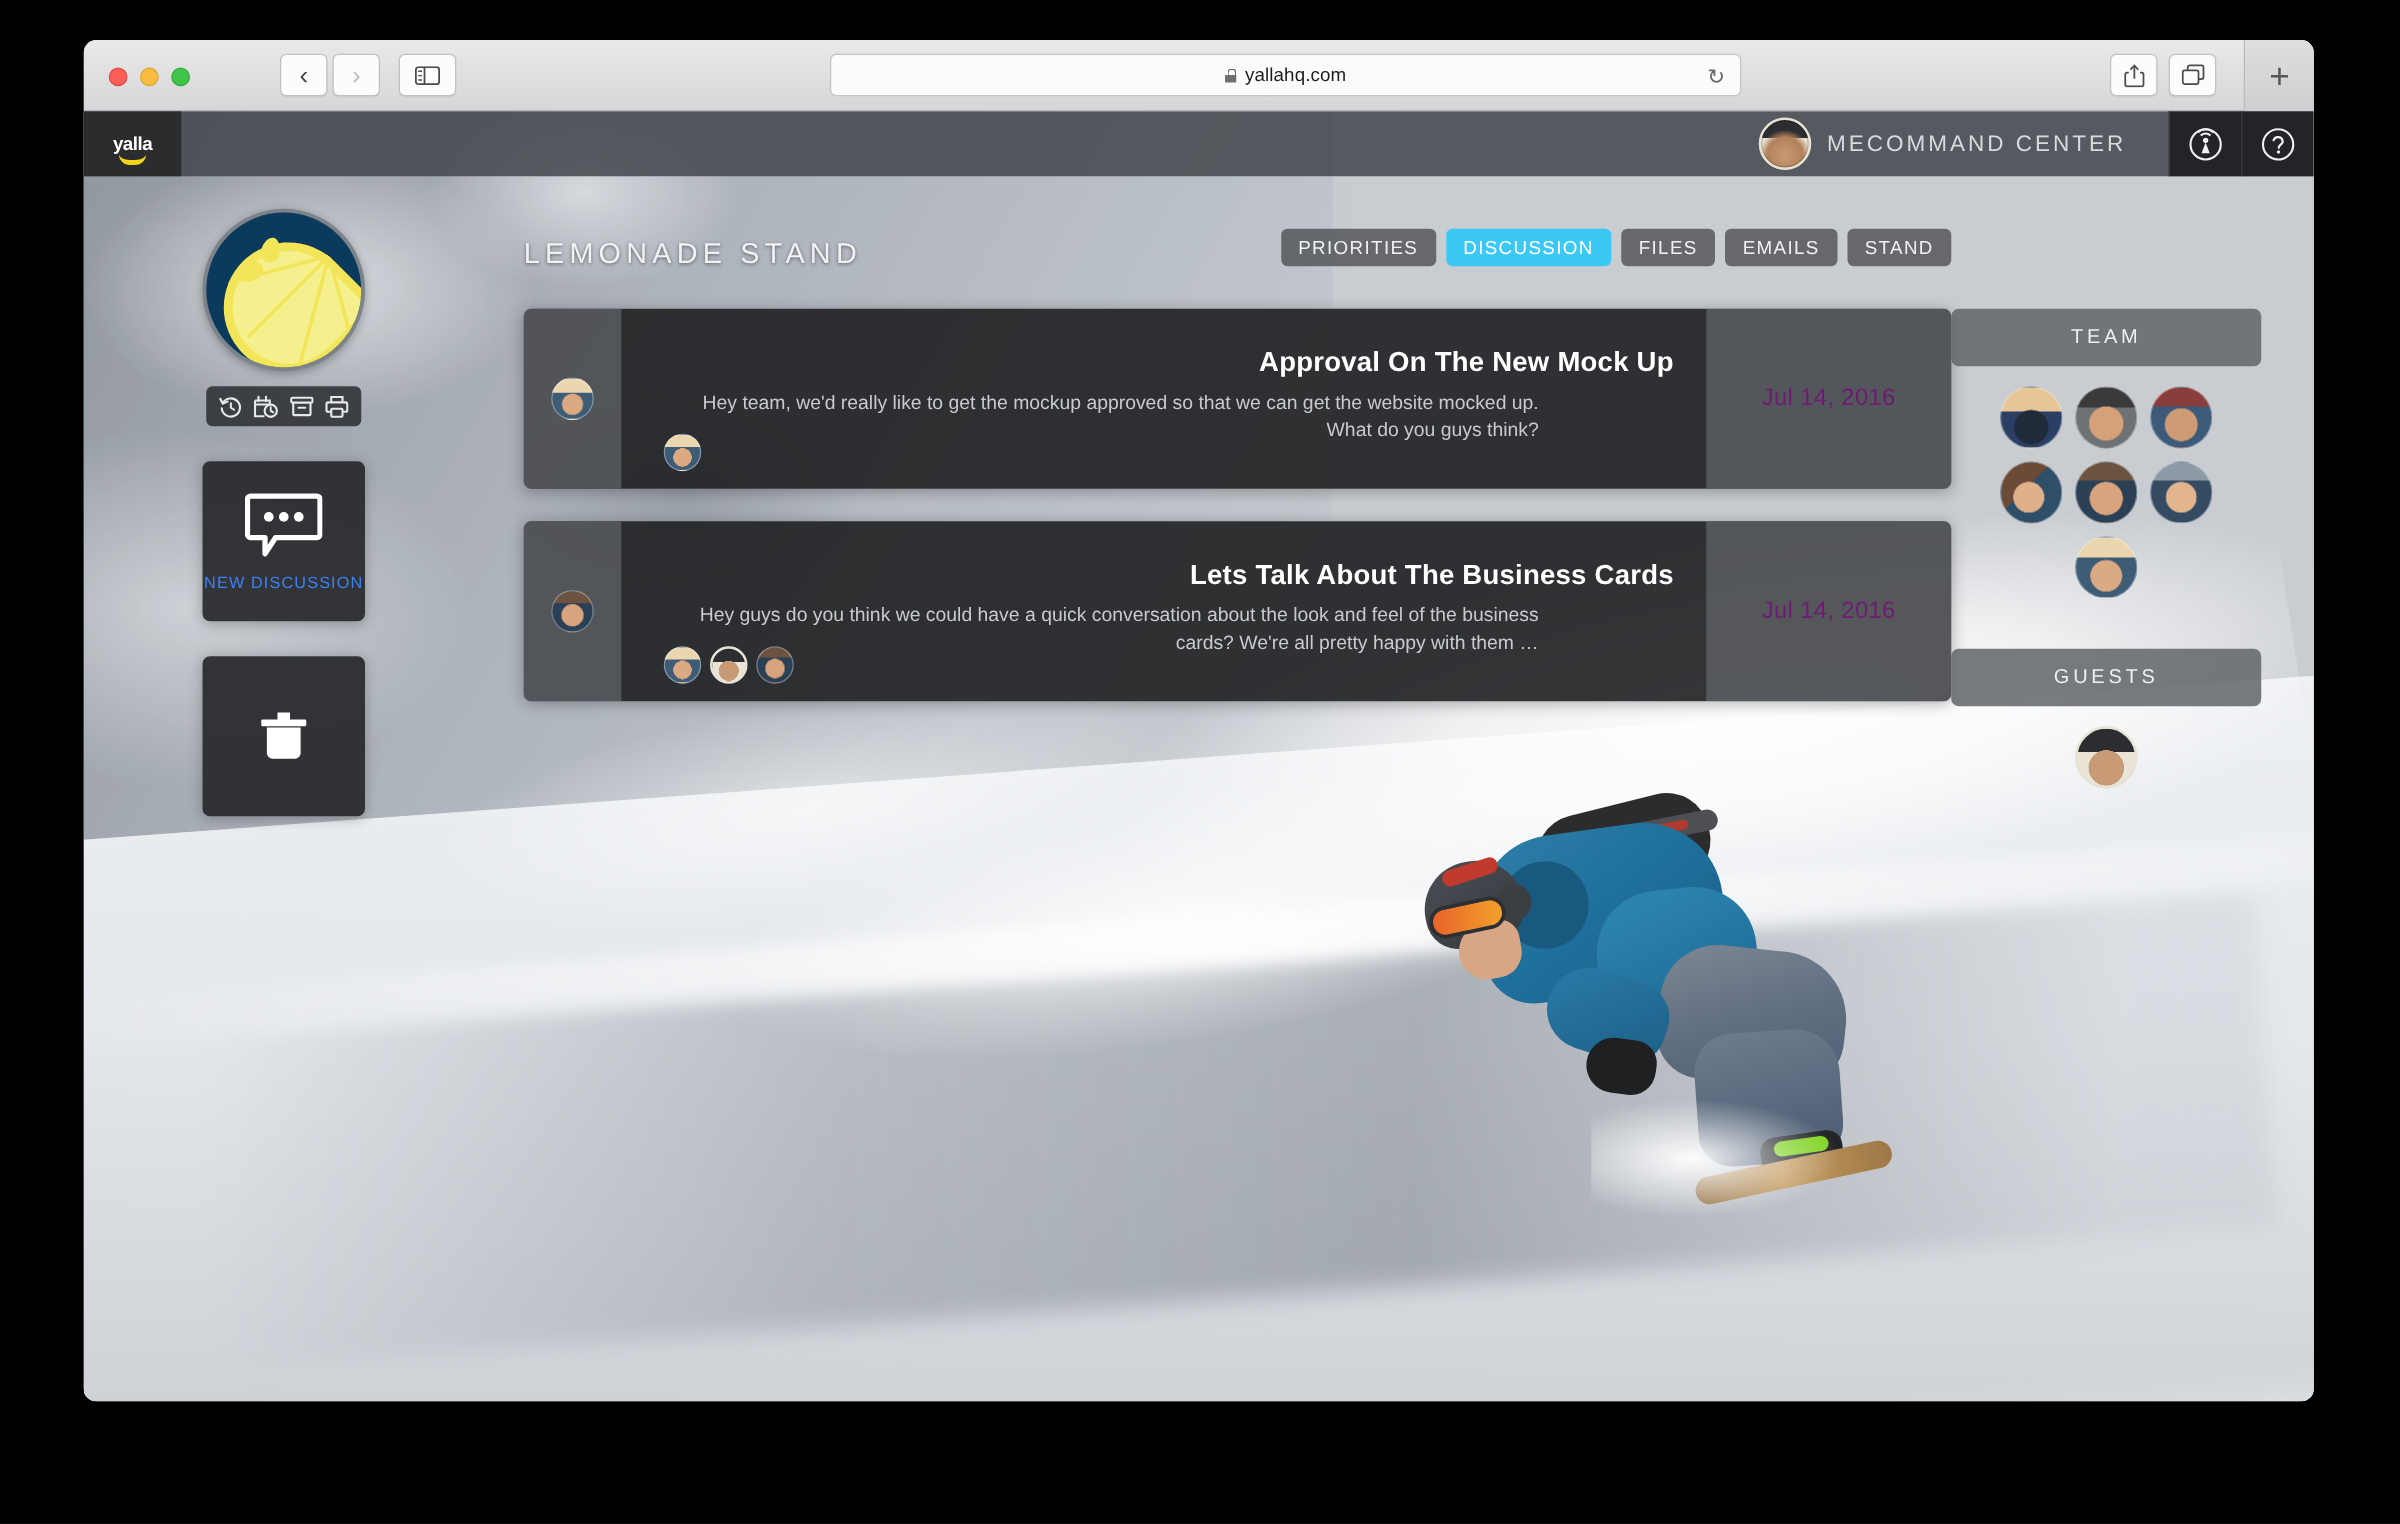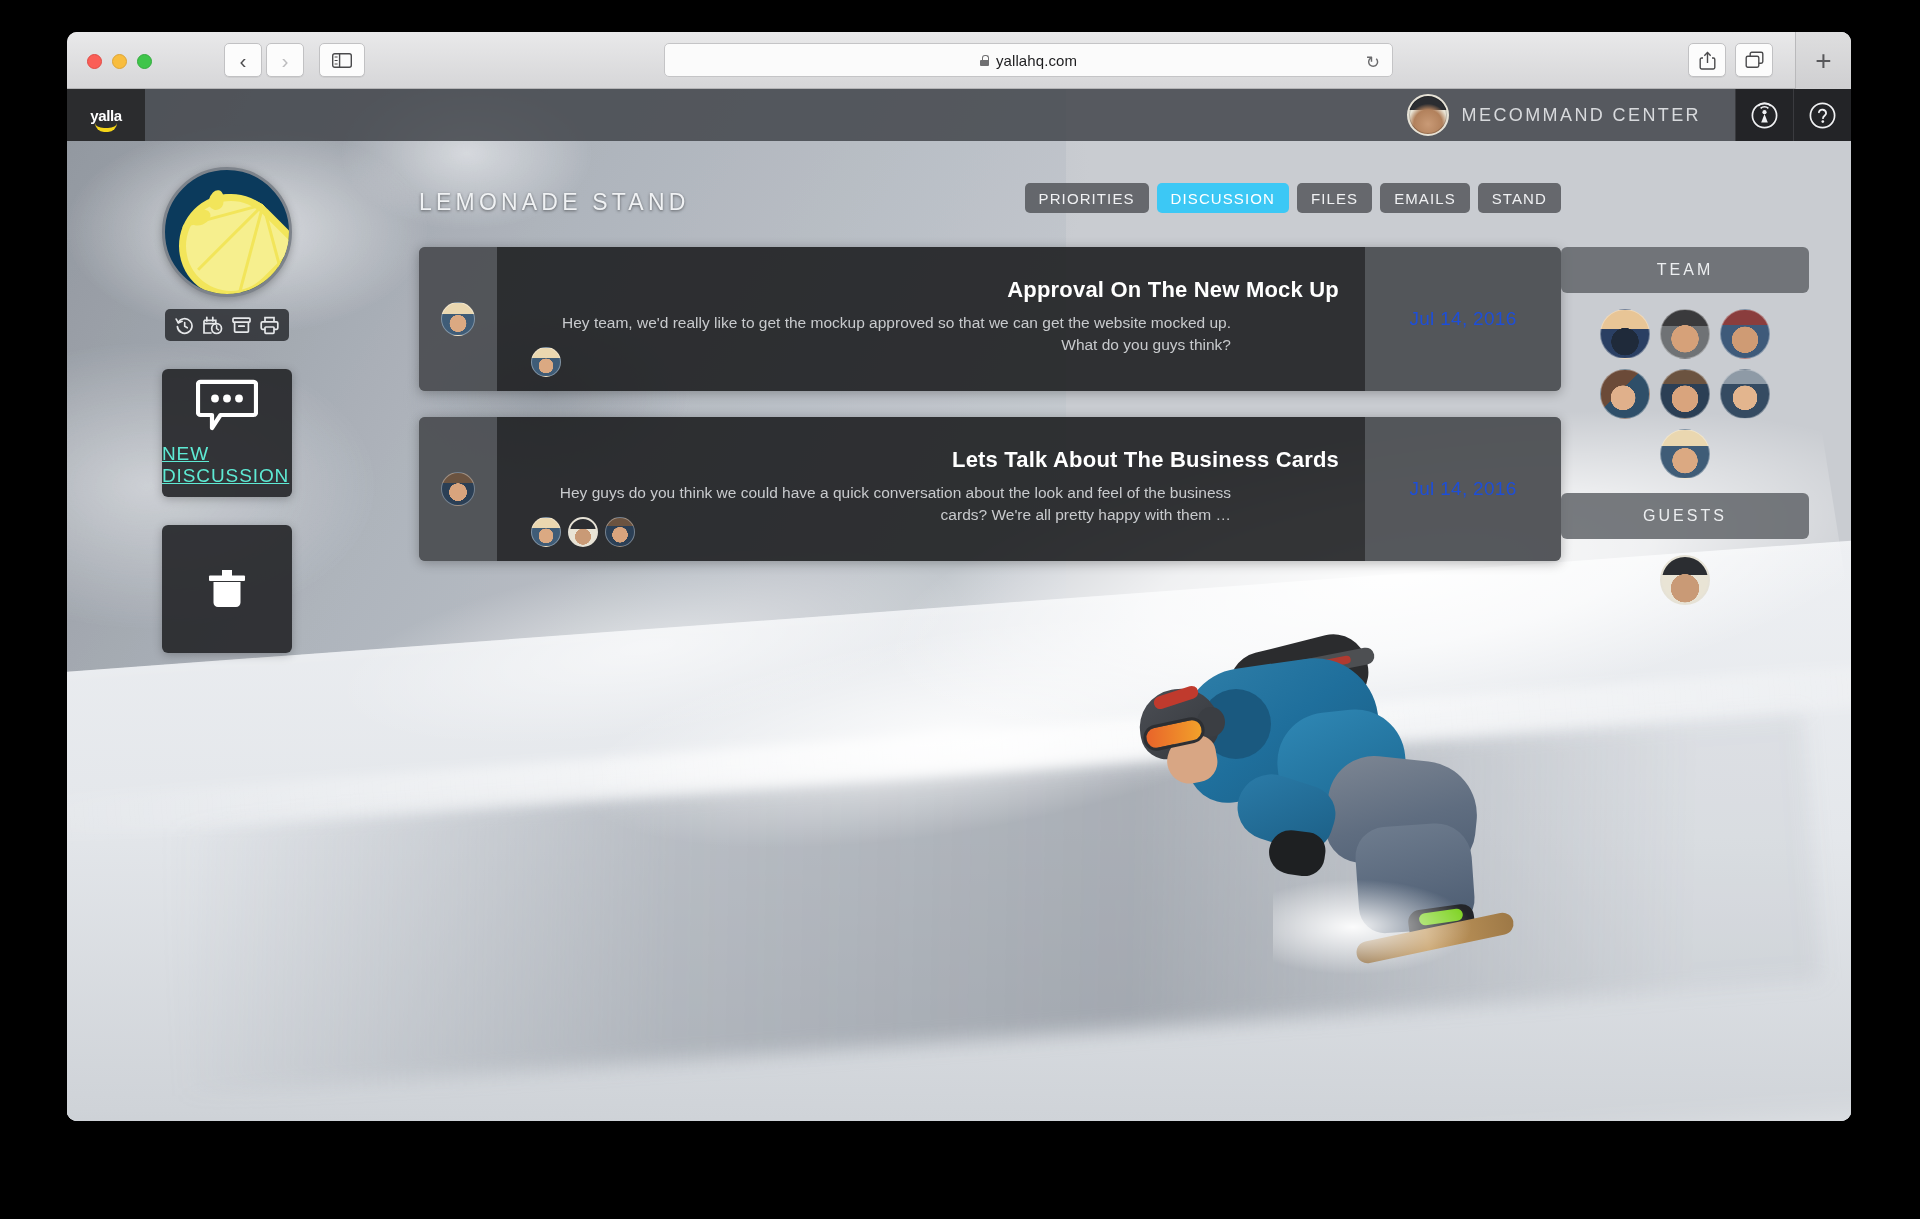--- a/index.html
+++ b/index.html
@@ -192,21 +192,21 @@
     display:flex;align-items:center;justify-content:space-around;padding:0 6px;
   }
   #iconrow svg{display:block;}
 
   .bigbtn{
     width:130px;height:128px;margin:28px auto 0;border-radius:6px;
     background:rgba(38,39,42,.92);
     display:flex;flex-direction:column;align-items:center;justify-content:center;gap:12px;
     box-shadow:0 2px 10px rgba(0,0,0,.25);
   }
-  .bigbtn .lbl{color:#5eead4;font-size:19px;letter-spacing:.9px;text-decoration:underline;}
+  .bigbtn .lbl{color:#3b82f6;font-size:13px;letter-spacing:.9px;}
   #trashbtn{height:128px;margin-top:28px;}
 
   
   #main{position:absolute;left:352px;top:100px;right:290px;}
   #projtitle{
     color:#f0f2f4;font-size:23px;letter-spacing:4.2px;font-weight:400;
     text-shadow:0 1px 3px rgba(0,0,0,.5);
     position:absolute;left:0;top:0;white-space:nowrap;
   }
   #tabs{position:absolute;right:0;top:-6px;display:flex;gap:8px;margin-left:34px;}
@@ -230,21 +230,21 @@
     width:78px;flex:0 0 78px;background:rgba(116,120,126,.52);
     display:flex;align-items:center;justify-content:center;
   }
   .card .body{flex:1;padding:30px 26px 0 34px;position:relative;text-align:right;}
   .card .title{color:#fff;font-size:22px;font-weight:700;letter-spacing:.2px;margin-bottom:9px;}
   .card .excerpt{color:#c8cacd;font-size:15.5px;line-height:1.42;max-width:700px;}
   .card .partic{position:absolute;left:34px;bottom:14px;display:flex;gap:7px;}
   .card .date-col{
     width:196px;flex:0 0 196px;background:rgba(116,120,126,.52);
     display:flex;align-items:center;justify-content:center;
-    color:#1d4ed8;font-size:19px;letter-spacing:.3px;
+    color:#701a75;font-size:19px;letter-spacing:.3px;
   }
 
   
   .av{border-radius:50%;background:#8c9099;border:1px solid rgba(255,255,255,.35);flex:0 0 auto;}
   .av.s30{width:30px;height:30px;}
   .av.s34{width:34px;height:34px;}
   .av.a1{background:radial-gradient(circle at 50% 66%,#1f2a3a 0 34%,rgba(0,0,0,0) 35%),linear-gradient(#e8c596 0 40%,#2a3f63 40% 100%);}
   .av.a2{background:radial-gradient(circle at 50% 60%,#d6a179 0 36%,rgba(0,0,0,0) 37%),linear-gradient(#3a3a3c 0 34%,#6f7275 34% 100%);}
   .av.a3{background:radial-gradient(circle at 50% 62%,#cf9b74 0 34%,rgba(0,0,0,0) 35%),linear-gradient(#8a3d3d 0 32%,#3e5a7a 32% 100%);}
   .av.a4{background:radial-gradient(circle at 46% 58%,#e0b08b 0 32%,rgba(0,0,0,0) 33%),linear-gradient(135deg,#6b4a38 0 42%,#2f4f69 42% 100%);}
@@ -257,21 +257,21 @@
   #right{position:absolute;right:42px;top:158px;width:248px;}
   .panelhdr{
     height:46px;border-radius:6px;background:rgba(98,101,106,.86);
     display:flex;align-items:center;justify-content:center;
     color:#eceef0;font-size:16px;letter-spacing:3px;
   }
   #teamgrid{display:flex;flex-wrap:wrap;gap:10px;justify-content:center;padding:16px 10px 8px;}
   #teamgrid .av{width:50px;height:50px;}
   #guestgrid{display:flex;justify-content:center;padding:16px 10px 0;}
   #guestgrid .av{width:50px;height:50px;}
-  #guestspanel{margin-top:6px;}
+  #guestspanel{margin-top:32px;}
 </style>
 </head>
 <body>
 
 <div id="window">
 
   <div id="chrome">
     <div class="traffic">
       <div class="tl red"></div>
       <div class="tl yel"></div>

